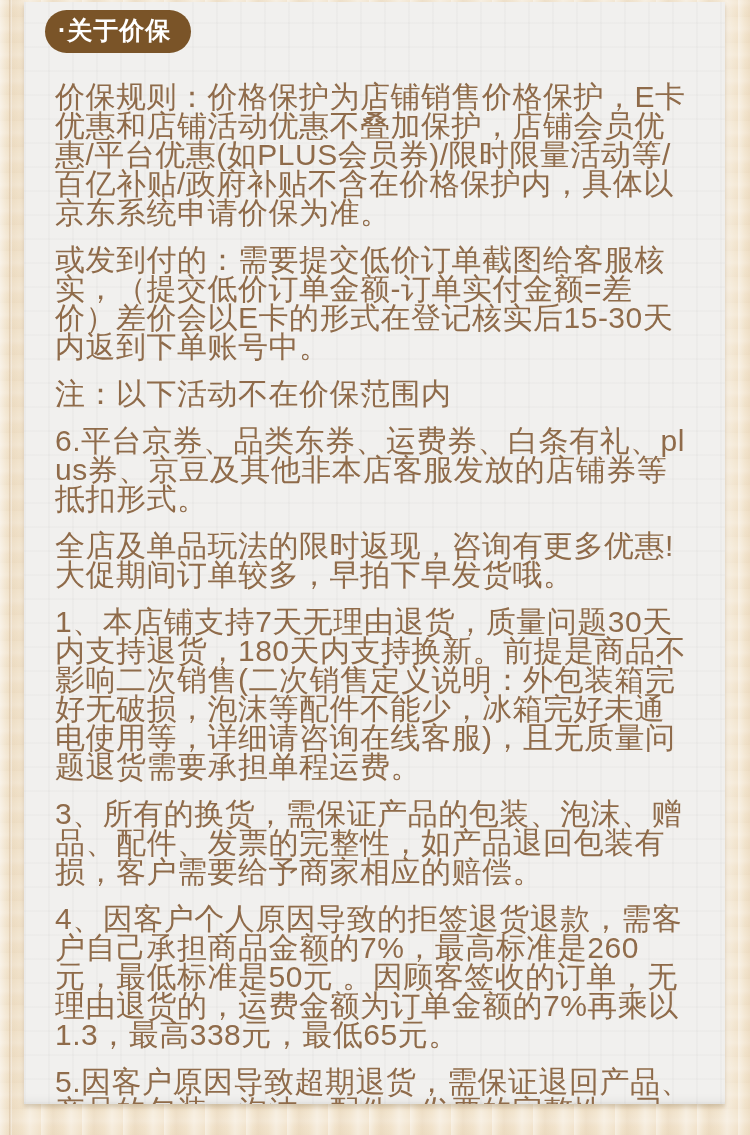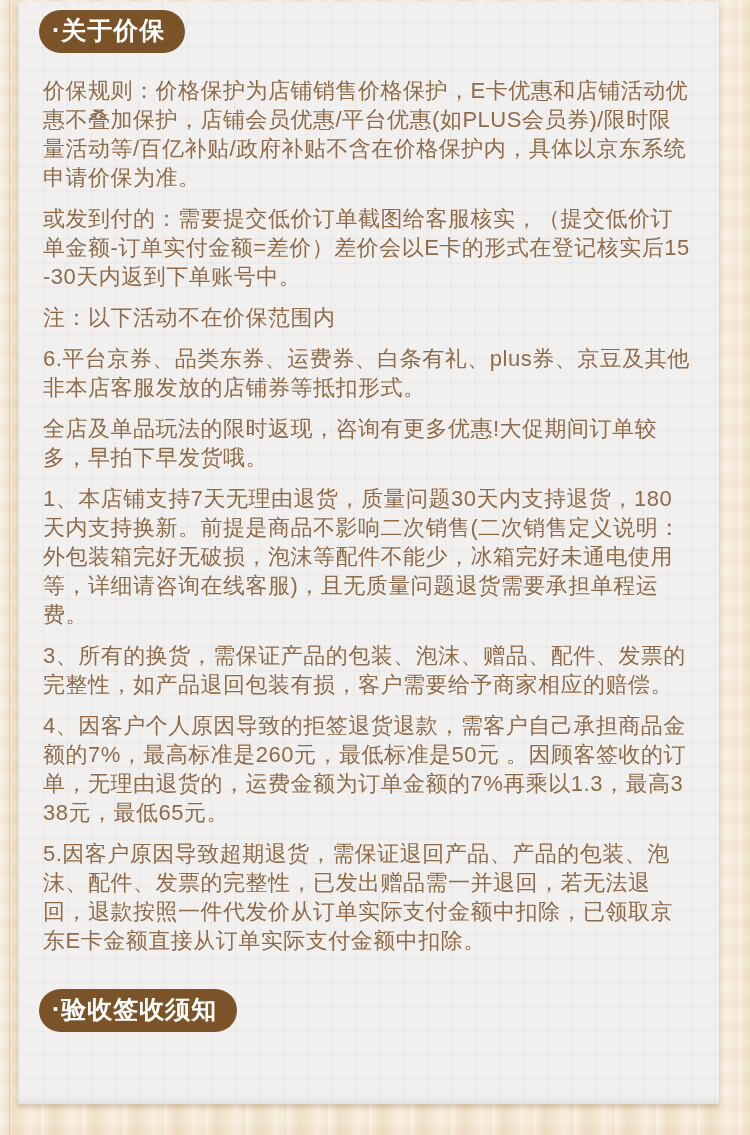--- a/index.html
+++ b/index.html
@@ -19,21 +19,21 @@
       repeating-linear-gradient(0deg,
         rgba(222,198,164,0.12) 0px, rgba(222,198,164,0.0) 9px,
         rgba(255,255,255,0.18) 14px, rgba(255,255,255,0.0) 26px);
   }
   
   .stage::before{
     content:"";position:absolute;left:9px;top:0;width:3px;height:1135px;
     background:linear-gradient(90deg,rgba(187,152,108,0.35),rgba(255,255,255,0.5));
   }
   .panel{
-    position:absolute;left:18px;top:2px;width:701px;height:1102px;
+    position:absolute;left:24px;top:2px;width:701px;height:1102px;
     box-sizing:border-box;
     padding:6px 14px 0 13px;
     overflow:hidden;
     background-color:#f1f0ee;
     background-image:
       repeating-linear-gradient(90deg, rgba(0,0,0,0.018) 0 2px, rgba(0,0,0,0) 2px 24px),
       repeating-linear-gradient(0deg, rgba(0,0,0,0.015) 0 2px, rgba(0,0,0,0) 2px 24px);
     box-shadow:0 3px 4px rgba(120,95,60,0.25), inset 0 -8px 10px -5px rgba(0,0,0,0.06);
   }
   .badge{
@@ -43,22 +43,22 @@
     font-weight:bold;
     font-size:25px;
     line-height:1;
     padding:8px 20px 10px 13px;
     border-radius:999px;
     margin:22px 0 11px 8px;
     letter-spacing:1px;
   }
   .section-first .badge{margin-top:2px;}
   .para{
-    margin:12px;
-    font-size:22px;
+    margin:18px;
+    font-size:30px;
     line-height:29px;
     color:#8f6b4a;
     letter-spacing:0.5px;
     word-break:break-all;
   }
 </style>
 </head>
 <body>
 
 <div class="stage">

